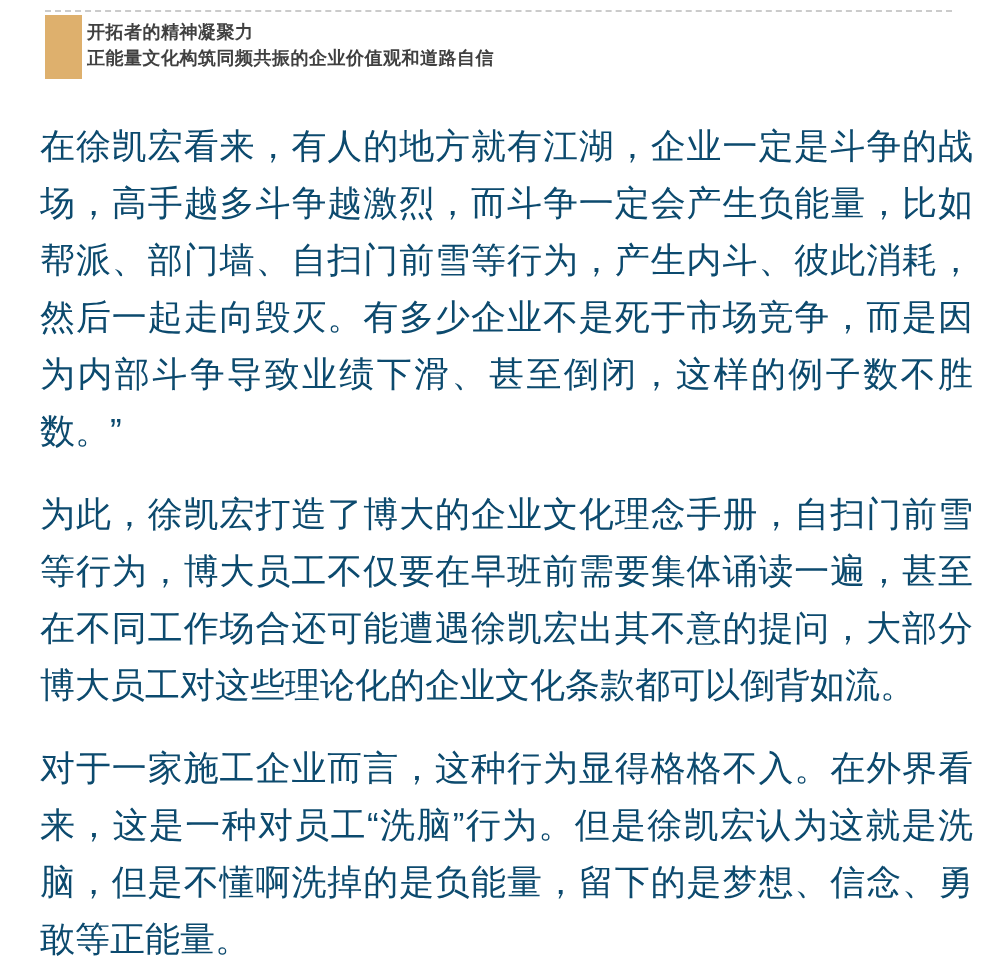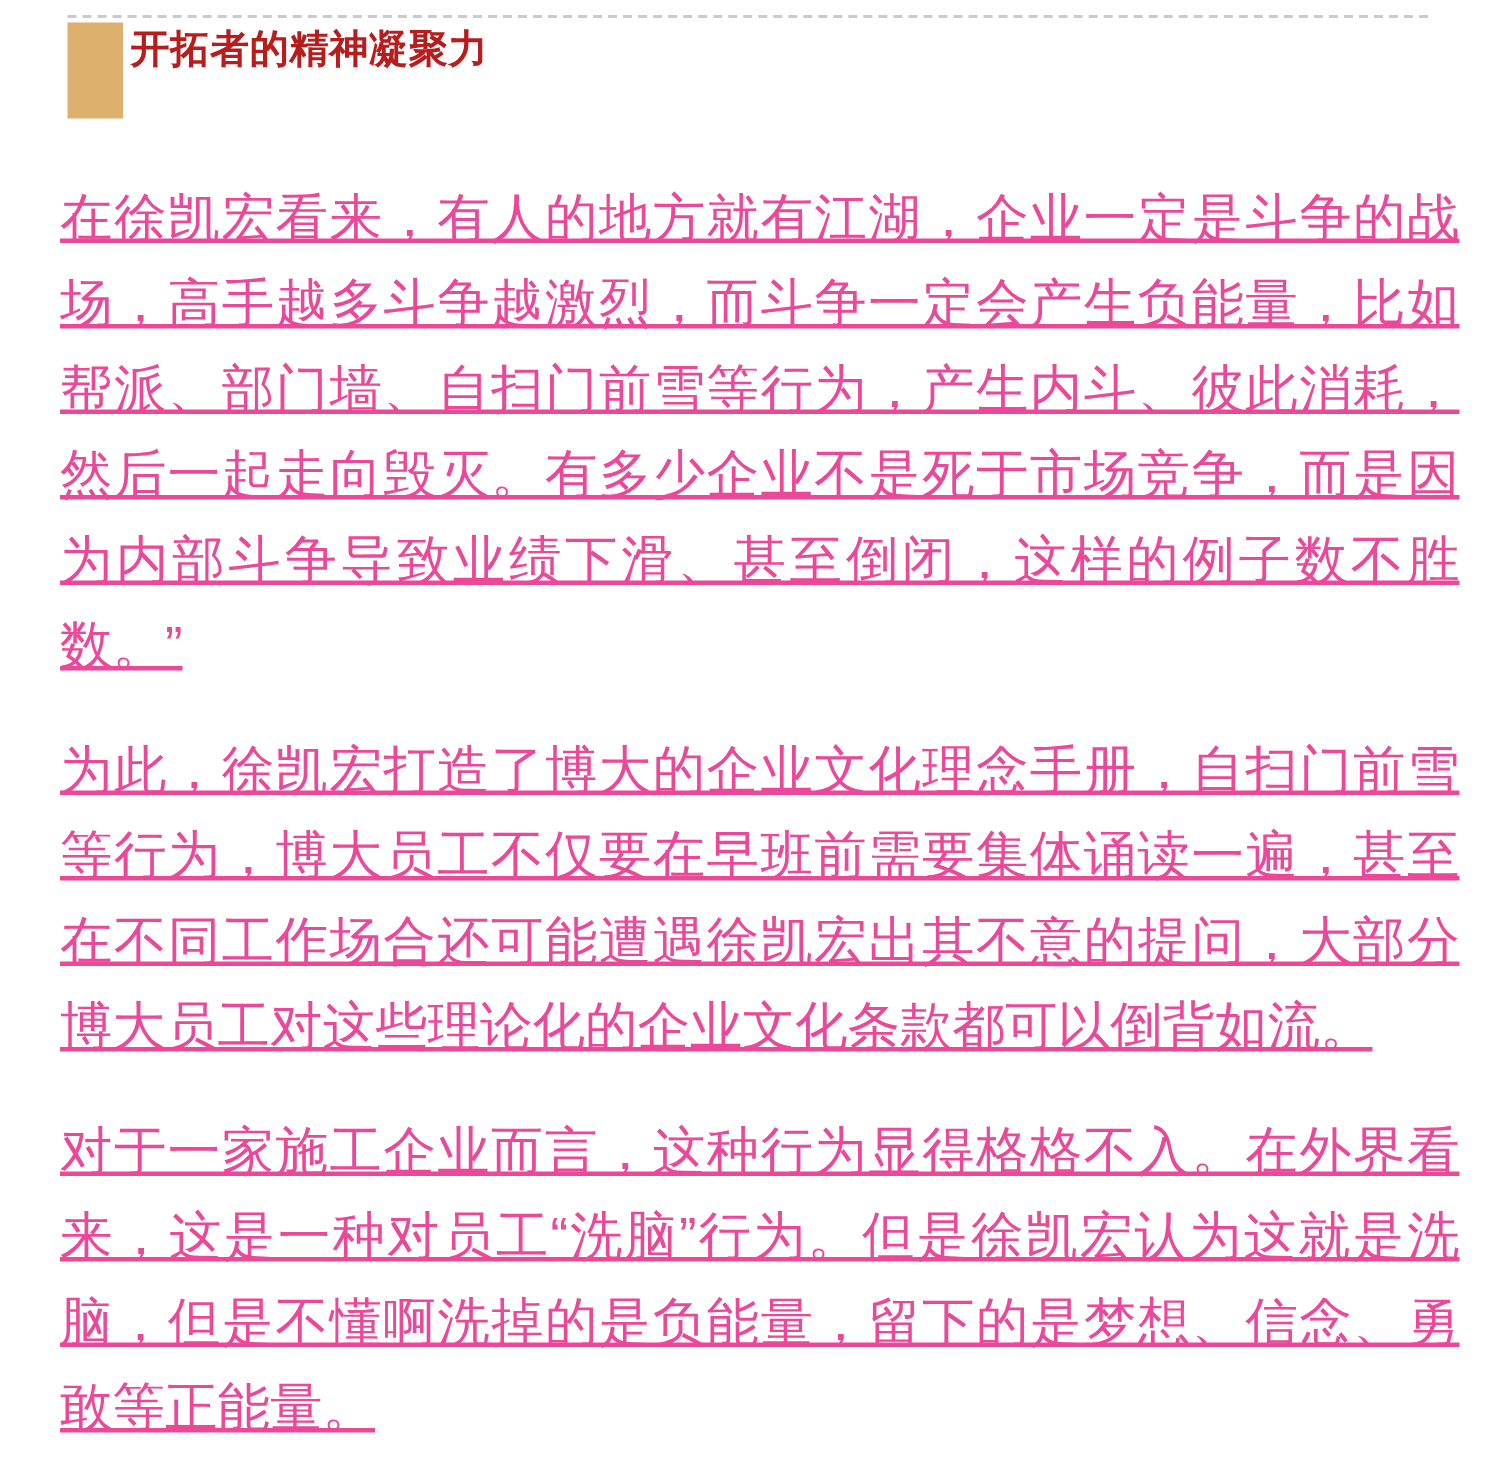--- a/index.html
+++ b/index.html
@@ -24,52 +24,52 @@
     align-items: flex-start;
   }
   .accent-block {
     width: 37px;
     height: 64px;
     background: #deb06d;
     flex: none;
   }
   .titles {
     padding: 4px 0 0 5px;
-    color: #b91c1c;
+    color: #404040;
     font-weight: bold;
-    font-size: 26px;
+    font-size: 18px;
     line-height: 26px;
     letter-spacing: 0.5px;
     white-space: nowrap;
   }
   .content {
     margin: 38px 27px 0 40px;
   }
   .para {
     font-size: 35px;
     line-height: 57px;
-    color: #ec4899;
+    color: #0c4a6e;
     text-align: justify;
     text-justify: inter-ideograph;
     line-break: strict;
     word-break: normal;
     margin: 0 0 26px 0;
-    text-decoration: underline;
   }
   .para:last-child { margin-bottom: 0; }
 </style>
 </head>
 <body>
 
 <div class="page">
 
   <div class="header">
     <div class="accent-block"></div>
     <div class="titles">
       <div class="title-line">开拓者的精神凝聚力</div>
+      <div class="title-line">正能量文化构筑同频共振的企业价值观和道路自信</div>
     </div>
   </div>
 
   <div class="content">
     <p class="para">在徐凯宏看来，有人的地方就有江湖，企业一定是斗争的战场，高手越多斗争越激烈，而斗争一定会产生负能量，比如帮派、部门墙、自扫门前雪等行为，产生内斗、彼此消耗，然后一起走向毁灭。有多少企业不是死于市场竞争，而是因为内部斗争导致业绩下滑、甚至倒闭，这样的例子数不胜数。”</p>
     <p class="para">为此，徐凯宏打造了博大的企业文化理念手册，自扫门前雪等行为，博大员工不仅要在早班前需要集体诵读一遍，甚至在不同工作场合还可能遭遇徐凯宏出其不意的提问，大部分博大员工对这些理论化的企业文化条款都可以倒背如流。</p>
     <p class="para">对于一家施工企业而言，这种行为显得格格不入。在外界看来，这是一种对员工“洗脑”行为。但是徐凯宏认为这就是洗脑，但是不懂啊洗掉的是负能量，留下的是梦想、信念、勇敢等正能量。</p>
   </div>
 
 </div>

